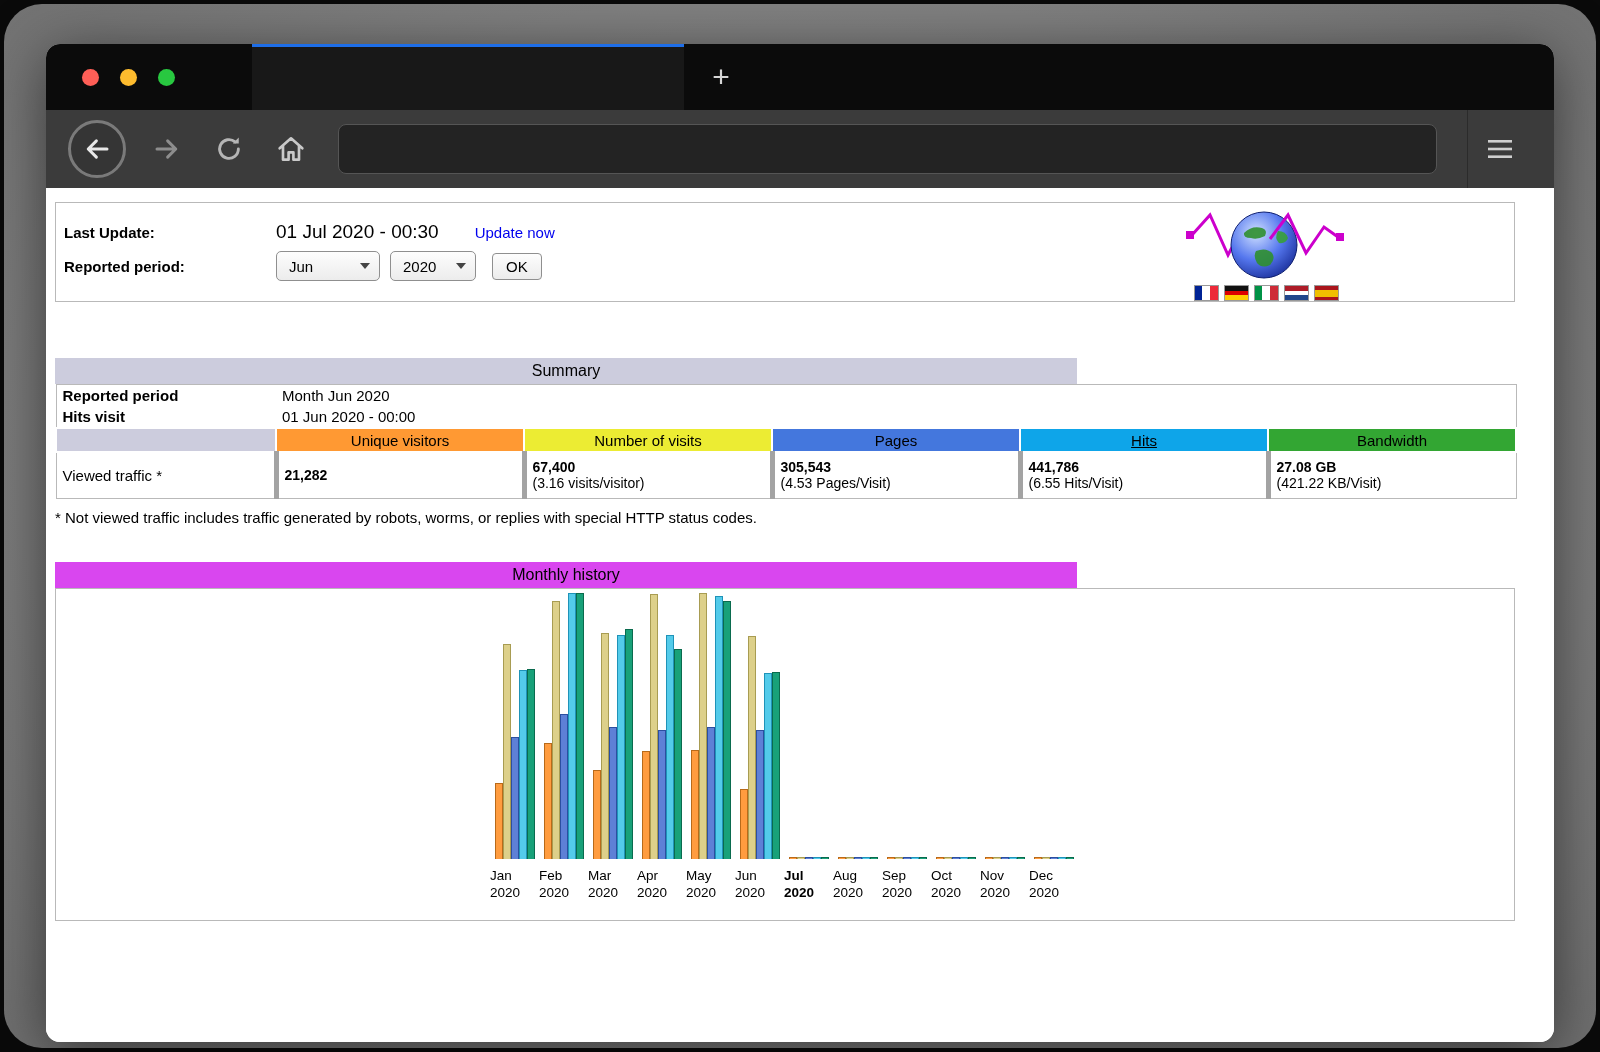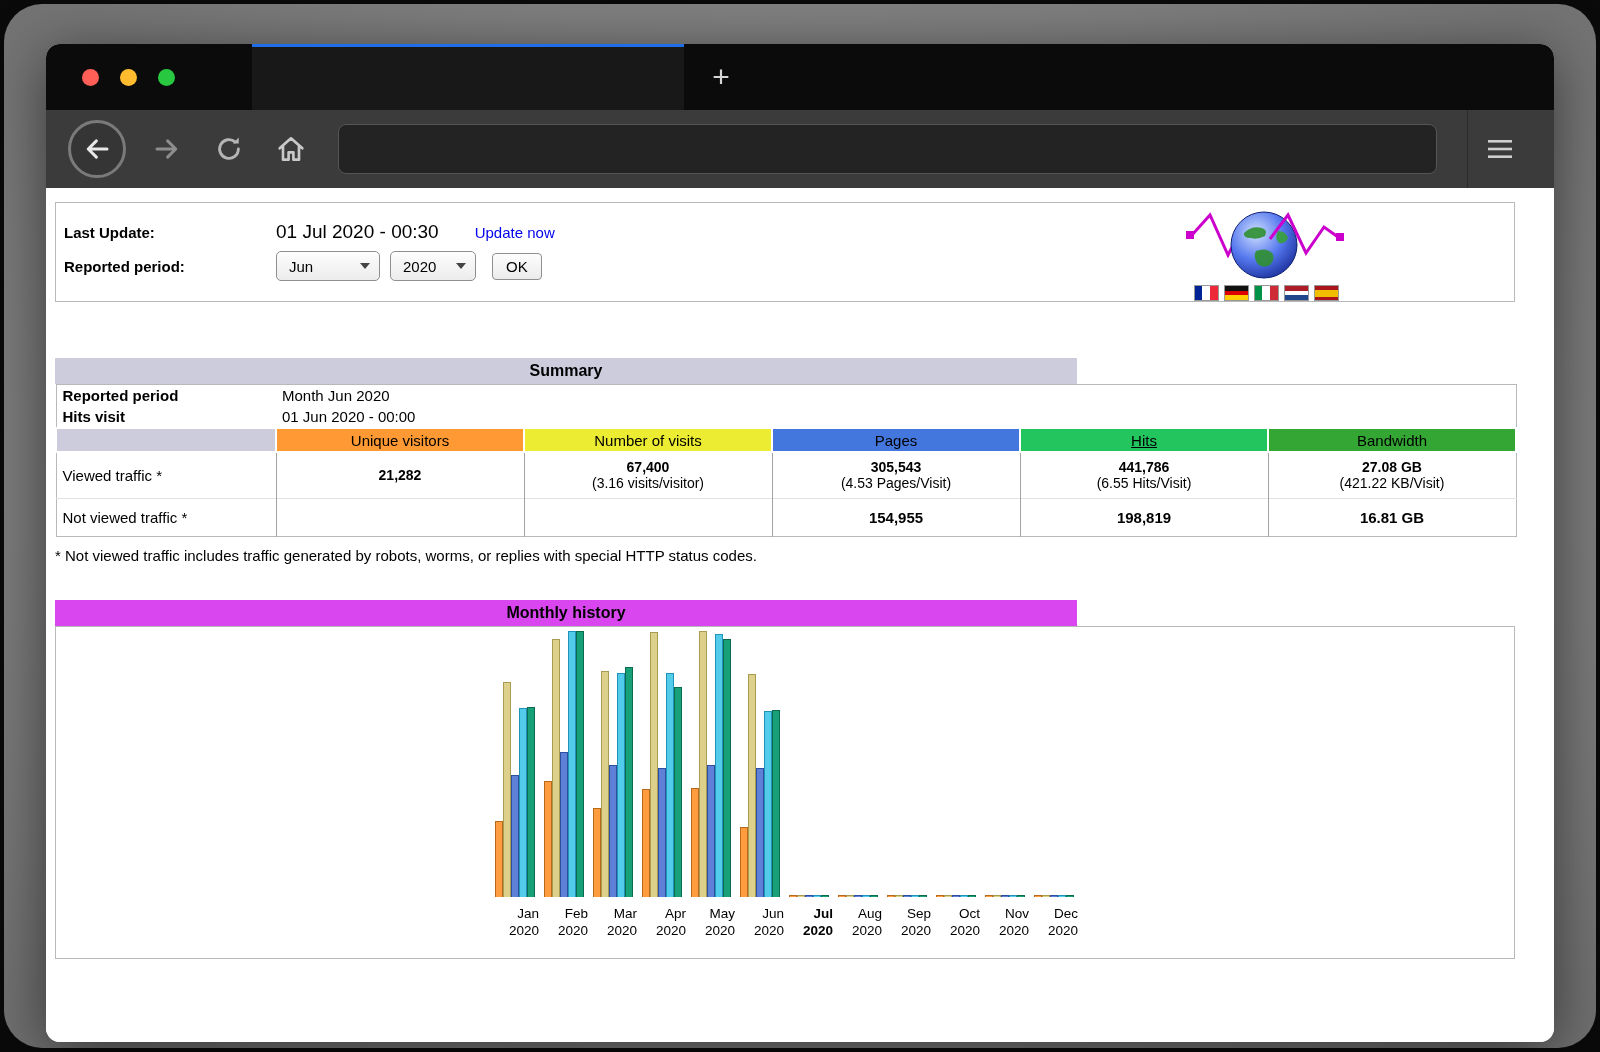--- a/index.html
+++ b/index.html
@@ -44,45 +44,45 @@
                   border-top:6px solid #444; margin-left:12px; }
   .sel-month { width:104px; } .sel-year { width:86px; }
   .okbtn { height:27px; padding:0 13px; background:linear-gradient(#fdfdfd,#ececec); border:1px solid #8f8f8f;
            border-radius:4px; font-size:15px; margin-left:6px; font-family:"Liberation Sans", sans-serif; }
   .logo-wrap { position:absolute; right:168px; top:4px; width:160px; }
   .flags { display:flex; gap:5px; justify-content:center; margin-top:1px; }
   .flag { width:25px; height:16px; display:flex; border:1px solid #999; }
   .flag.horiz { flex-direction:column; }
   .flag > div { flex:1; }
 
-  .section-title { width:70%; height:26px; line-height:26px; text-align:center; font-weight:bold;
+  .section-title { width:70%; height:26px; line-height:26px; text-align:center; font-weight:normal;
                    font-size:16px; margin-top:56px; }
   .mh-title { margin-top:36px; }
 
   table.summary { border-collapse:collapse; width:100%; border:1px solid #b9b9b9; table-layout:fixed; }
   table.summary td, table.summary th { padding:2px 6px; font-size:15px; }
   .info-label { font-weight:bold; text-align:left; }
   .hdr-cell { text-align:center; font-weight:normal; font-size:14px; border:2px solid #fff; height:24px; }
   .hdr-blank { border:2px solid #fff; }
-  .val-cell { text-align:center; border-left:1px solid #a3a3a3; }
+  .val-cell { text-align:left; border-left:5px solid #a3a3a3; }
   .row-line td { border-top:1px solid #e2e2e2; }
   .vmain { font-weight:bold; font-size:14px; }
   .vsub { font-size:14px; }
   .rowlab { text-align:left; font-size:15px; }
   .viewed-row td { height:46px; }
   .notviewed-row td { height:38px; }
   .footnote { margin-top:10px; font-size:15px; }
 
   .chartbox { border:1px solid #b9b9b9; height:333px; padding-top:4px; }
   .chart { width:590px; margin:0 auto; }
   .bars-row { display:flex; height:266px; align-items:flex-end; }
   .slot { width:49px; height:100%; display:flex; align-items:flex-end; justify-content:center; }
   .bar { width:8px; border:1px solid; border-bottom:none; }
   .labels-row { display:flex; margin-top:8px; }
-  .mlabel { width:49px; text-align:right; font-size:13.5px; line-height:1.32; }
+  .mlabel { width:49px; text-align:left; font-size:13.5px; line-height:1.32; }
   .mlabel.bold { font-weight:bold; }
 </style>
 </head>
 <body>
 
 <div class="stage">
   <div class="frame"></div>
 
   <div class="window">
 
@@ -216,21 +216,21 @@
         </tr>
         <tr>
           <td class="info-label">Hits visit</td>
           <td colspan="5" style="text-align:left">01 Jun 2020 - 00:00</td>
         </tr>
         <tr>
           <th class="hdr-blank" style="background: rgb(204, 204, 221);"></th>
           <th class="hdr-cell" style="background: rgb(255, 153, 51);">Unique visitors</th>
           <th class="hdr-cell" style="background: rgb(236, 236, 51);">Number of visits</th>
           <th class="hdr-cell" style="background: rgb(68, 119, 221);">Pages</th>
-          <th class="hdr-cell" style="background: #22c55e; text-decoration: underline;">Hits</th>
+          <th class="hdr-cell" style="background: #0ea5e9; text-decoration: underline;">Hits</th>
           <th class="hdr-cell" style="background: rgb(51, 166, 51);">Bandwidth</th>
         </tr>
         <tr class="viewed-row">
           <td class="rowlab">Viewed traffic *</td>
           <td class="val-cell">
             <div class="vmain">21,282</div>
             <div class="vsub"></div>
           </td>
           <td class="val-cell">
             <div class="vmain">67,400</div>
@@ -242,28 +242,20 @@
           </td>
           <td class="val-cell">
             <div class="vmain">441,786</div>
             <div class="vsub">(6.55 Hits/Visit)</div>
           </td>
           <td class="val-cell">
             <div class="vmain">27.08 GB</div>
             <div class="vsub">(421.22 KB/Visit)</div>
           </td>
         </tr>
-        <tr class="notviewed-row row-line">
-          <td class="rowlab">Not viewed traffic *</td>
-          <td class="val-cell"></td>
-          <td class="val-cell"></td>
-          <td class="val-cell vmain">154,955</td>
-          <td class="val-cell vmain">198,819</td>
-          <td class="val-cell vmain">16.81 GB</td>
-        </tr>
       </tbody>
         </table>
 
       <div class="footnote">* Not viewed traffic includes traffic generated by robots, worms, or replies with special HTTP status codes.</div>
 
       <div class="section-title mh-title" style="background: #d946ef;">Monthly history</div>
 
       <div class="chartbox">
         <div class="chart">
           <div class="bars-row">

